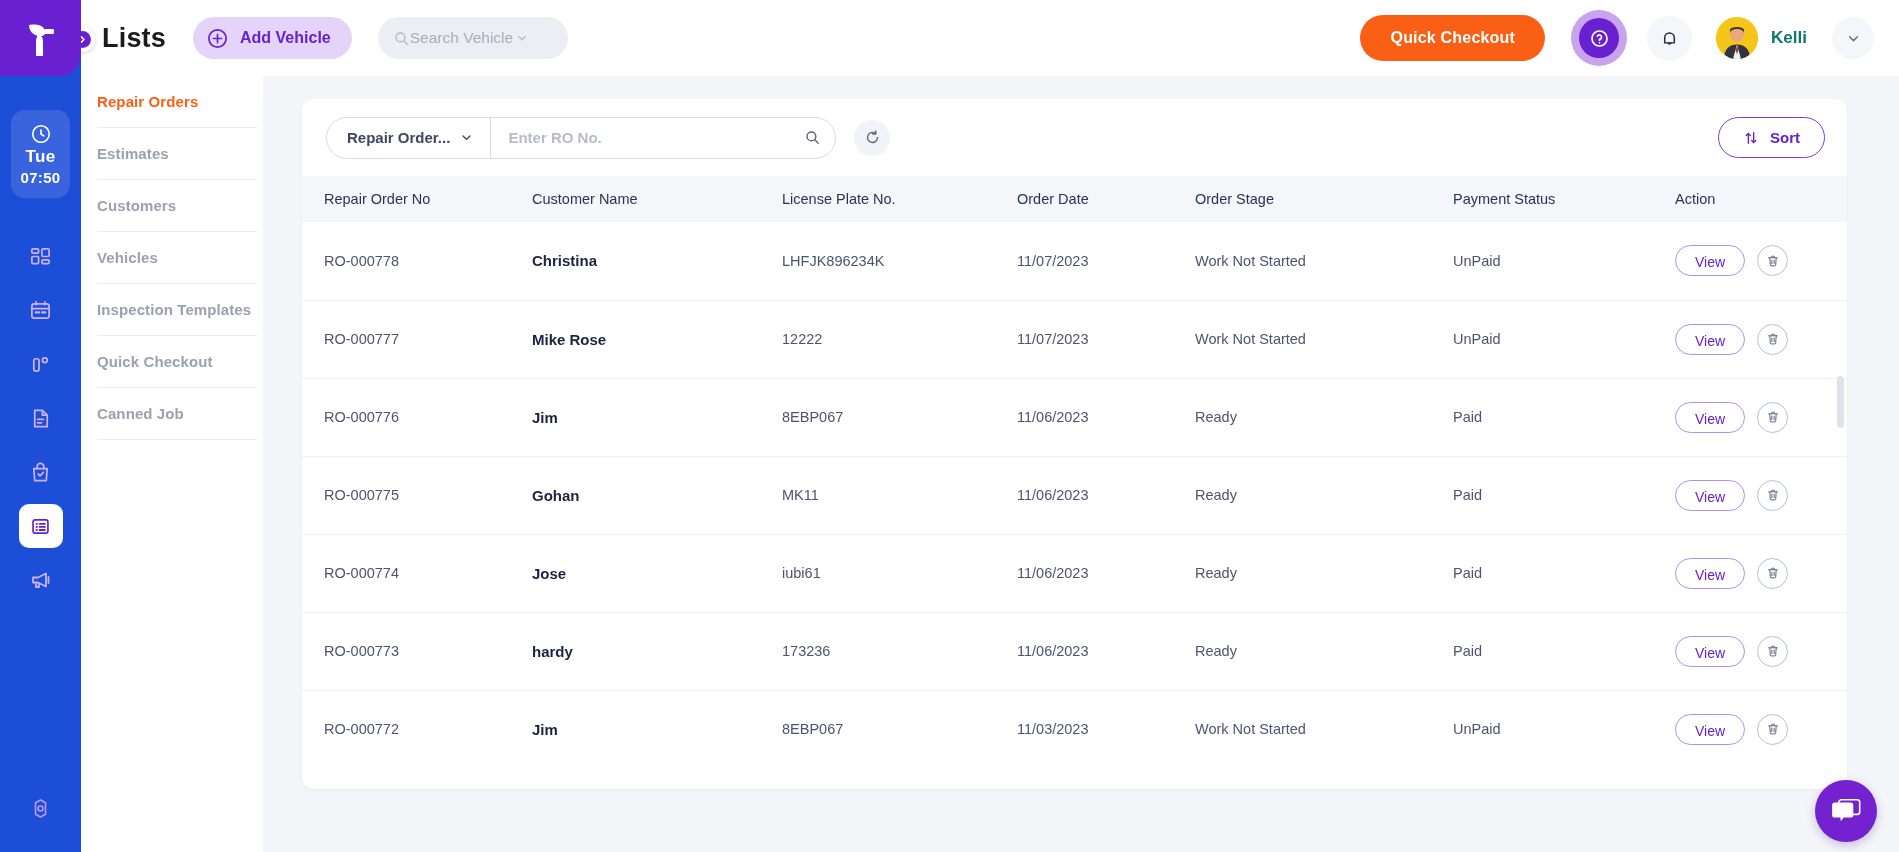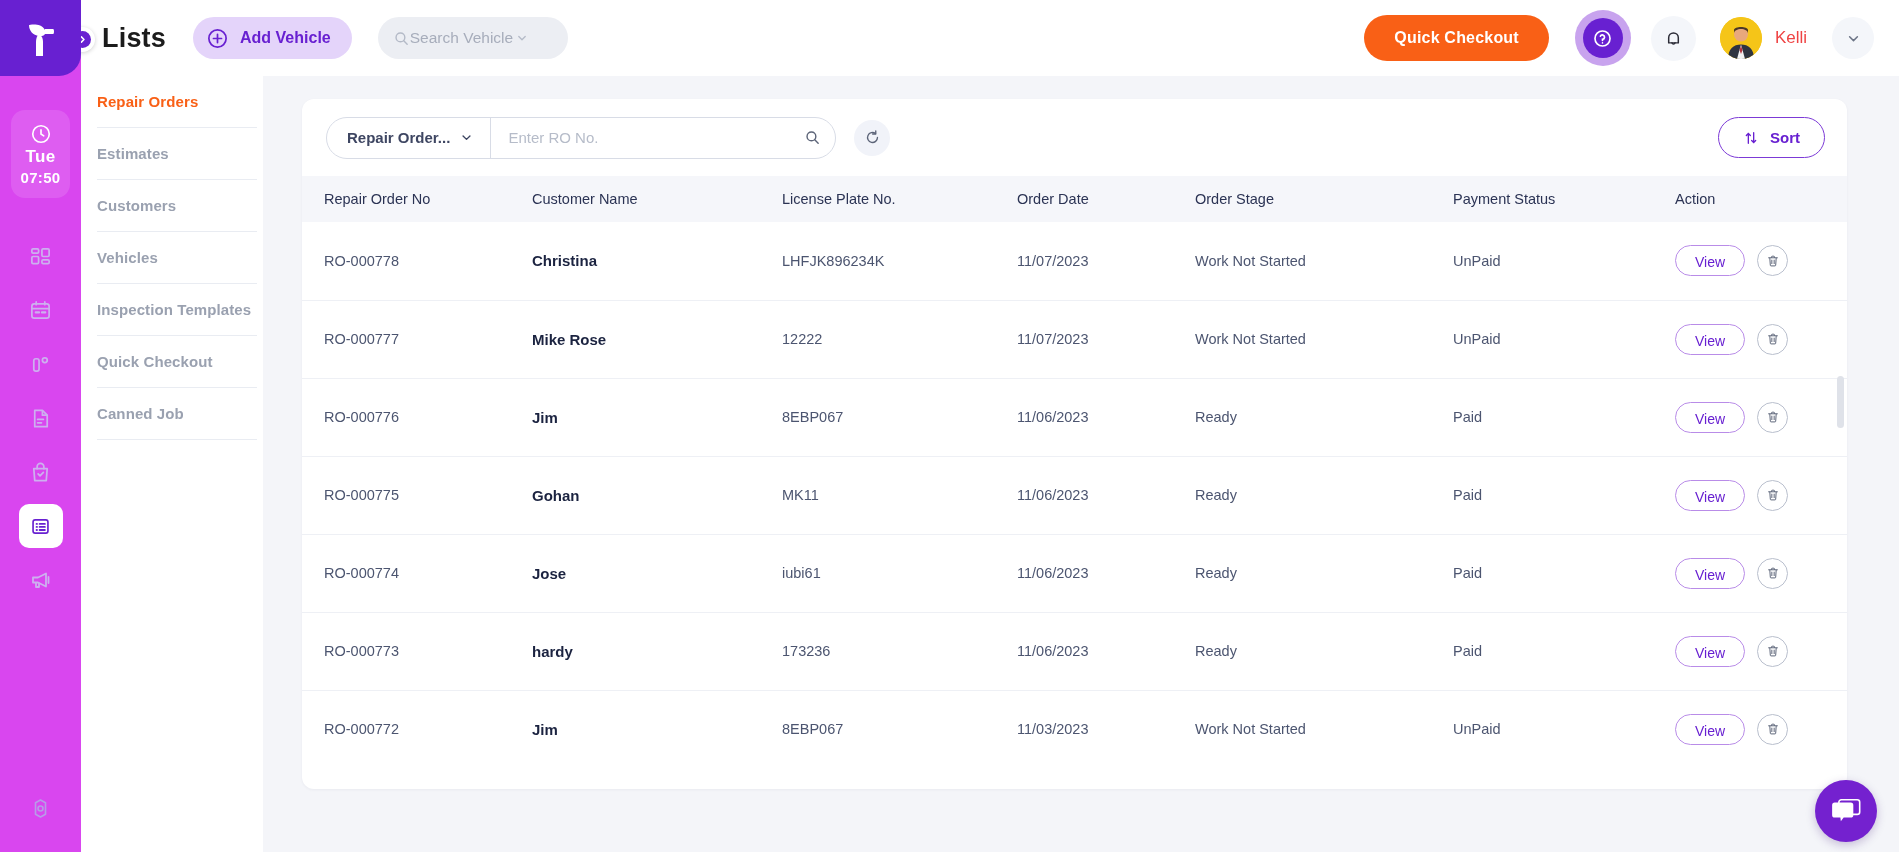--- a/index.html
+++ b/index.html
@@ -8,21 +8,21 @@
     font-family: "Liberation Sans", sans-serif;
     background: #f4f5f9;
     overflow: hidden;
   }
   body { position: relative; }
 
   
   #rail {
     position: absolute; left: 0; top: 0;
     width: 81px; height: 852px;
-    background: #d946ef;
+    background: #1d4ed8;
     display: flex; flex-direction: column; align-items: center;
     z-index: 40;
   }
   #logo-box {
     width: 81px; height: 76px;
     background: #6820d1;
     display: flex; align-items: center; justify-content: center;
     border-bottom-right-radius: 22px;
     position: relative;
   }
@@ -116,21 +116,21 @@
     display: flex; align-items: center; justify-content: center;
     cursor: pointer;
   }
   #user-block { margin-left: 24px; display: flex; align-items: center; gap: 13px; cursor: pointer; }
   #avatar {
     width: 42px; height: 42px; border-radius: 50%;
     background: #f5c518;
     display: flex; align-items: flex-end; justify-content: center;
     overflow: hidden; position: relative;
   }
-  #user-name { font-size: 17px; font-weight: normal; color: #ef4444; }
+  #user-name { font-size: 17px; font-weight: bold; color: #0f766e; }
   #user-caret {
     margin-left: 12px;
     width: 42px; height: 42px; border-radius: 50%;
     background: #f4f6fa;
     display: flex; align-items: center; justify-content: center;
     cursor: pointer;
   }
 
   
   #navcol {
@@ -178,20 +178,21 @@
     padding: 0 16px 0 20px; height: 100%;
     border-right: 1px solid #d8dce6;
     cursor: pointer;
   }
   #filter-select .label { font-size: 15px; font-weight: bold; color: #3e4662; white-space: nowrap; }
   #ro-search-wrap { flex: 1 1 auto; display: flex; align-items: center; height: 100%; padding: 0 6px 0 17px; }
   #ro-search-input {
     flex: 1 1 auto; border: none; outline: none;
     font-size: 15px; color: #3e4662; background: transparent;
     font-family: "Liberation Sans", sans-serif;
+    font-weight: bold;
   }
   #ro-search-input::placeholder { color: #b6bcc9; }
   #ro-search-btn {
     width: 34px; height: 34px; display: flex; align-items: center; justify-content: center;
     cursor: pointer; background: none; border: none;
   }
   #refresh-btn {
     margin-left: 18px;
     width: 36px; height: 36px; border-radius: 50%;
     background: #f1f3f9;

